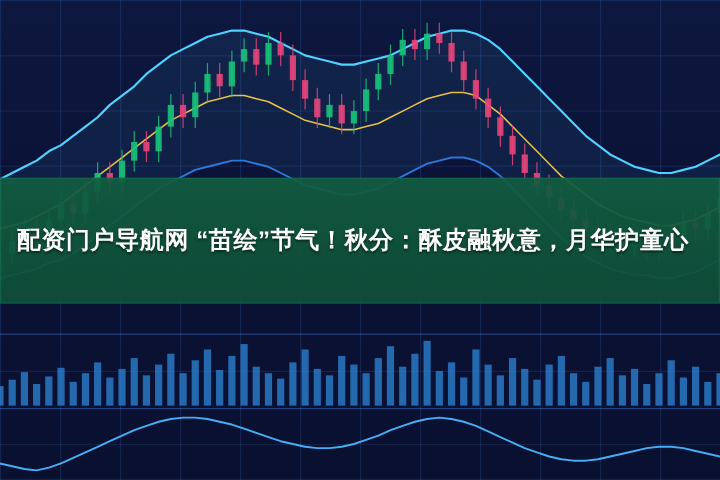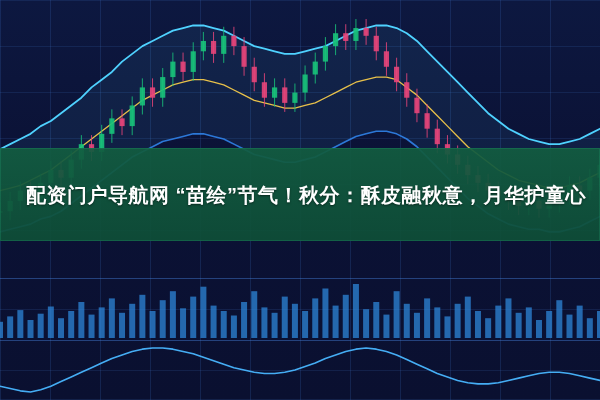--- a/index.html
+++ b/index.html
@@ -24,23 +24,23 @@
   #panel-main{top:0;height:278px;}
   #panel-vol{top:278px;height:62px;}
   #panel-ind{top:340px;height:60px;}
 
   .sep{position:absolute;left:0;width:600px;height:1px;background:rgba(70,130,220,.35);}
 
   svg.layer{position:absolute;left:0;top:0;overflow:visible;}
 
   
   #banner{
-    position:absolute;left:0;top:148px;width:600px;height:93px;
+    position:absolute;left:0;top:148px;width:600px;height:105px;
     background:linear-gradient(to bottom,rgba(18,92,64,.93),rgba(14,78,55,.93));
-    display:flex;align-items:center;justify-content:flex-end;
+    display:flex;align-items:center;justify-content:flex-start;
     box-shadow:0 0 0 1px rgba(30,140,100,.35) inset;
   }
   #banner-text{
     color:#ffffff;
     font-size:20px;
     line-height:34px;
     font-weight:700;
     text-align:center;
     letter-spacing:.5px;
     padding:0 14px;

